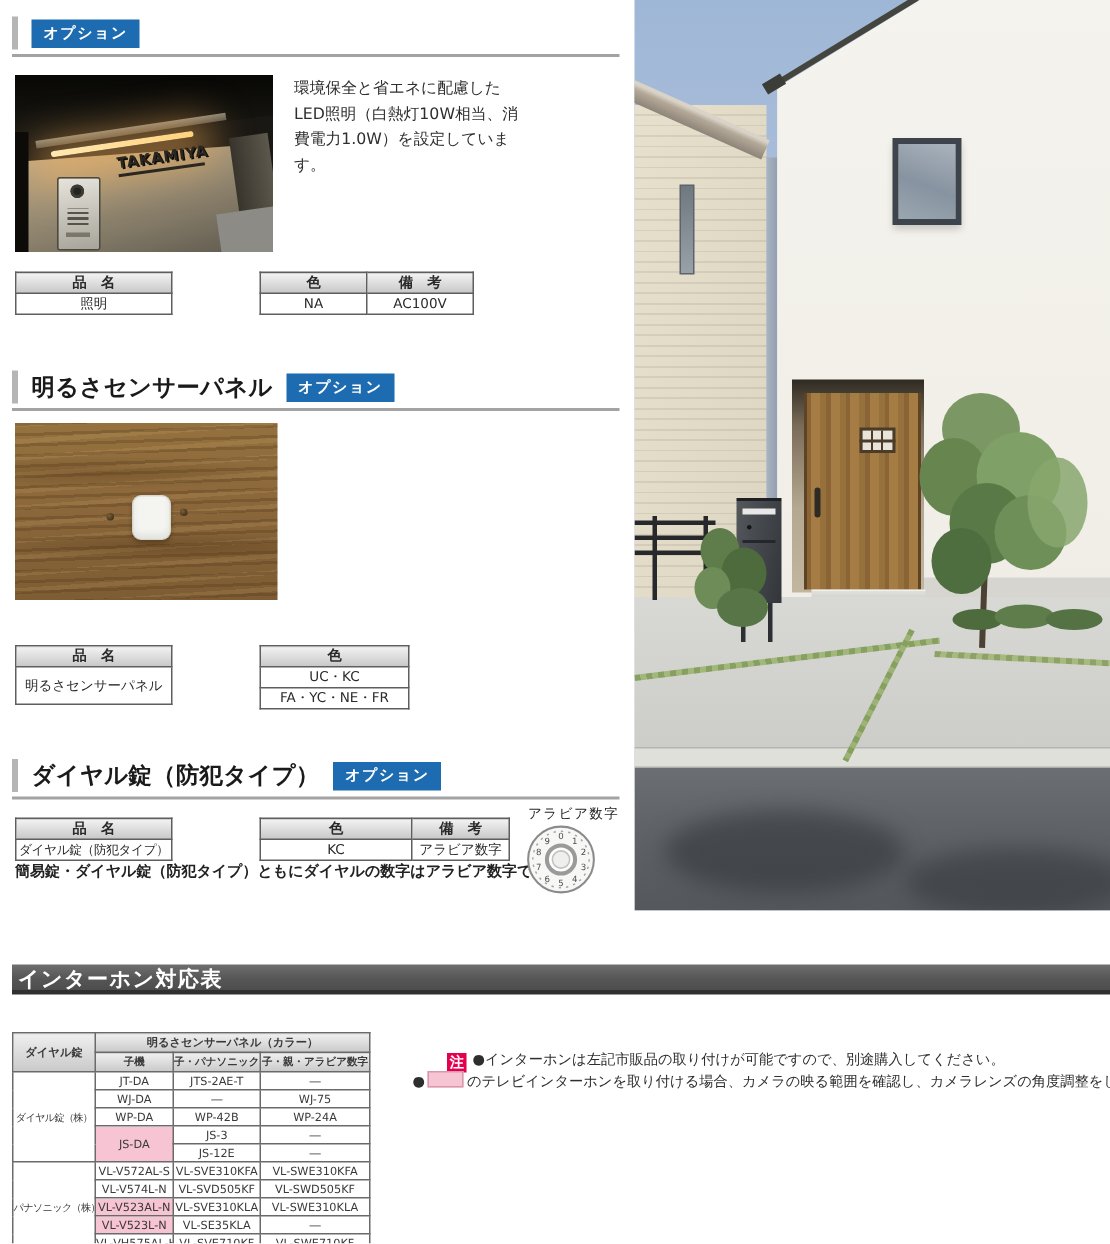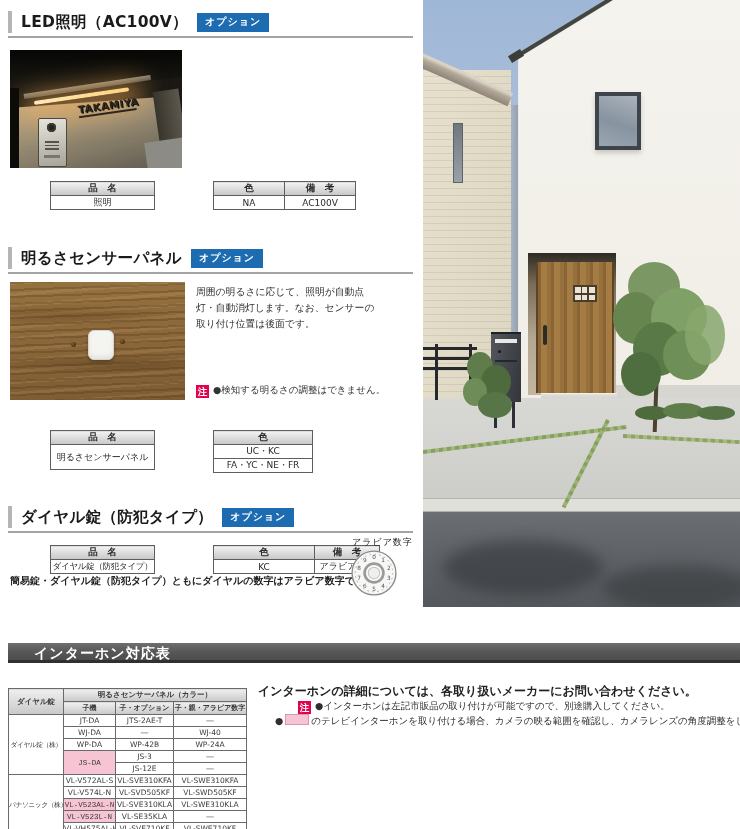--- a/index.html
+++ b/index.html
@@ -19,42 +19,42 @@
              padding:2px 8px 3px;letter-spacing:1px;}
   .sec-rule{position:absolute;left:8px;width:405px;height:2px;background:#a3a3a3;}
 
   .desc{position:absolute;font-size:10px;line-height:1.62;color:#2e2e2e;}
 
   .note-badge{display:inline-block;background:var(--red);color:#fff;font-size:9.5px;
               font-weight:bold;width:13px;height:13px;line-height:13px;text-align:center;
               margin-right:4px;vertical-align:-2px;}
 
   
-  table.spec{position:absolute;border-collapse:collapse;table-layout:fixed;margin-left:40px;}
+  table.spec{position:absolute;border-collapse:collapse;table-layout:fixed;}
   table.spec th,table.spec td{border:1px solid #5e5e5e;text-align:center;padding:0;
               font-size:9px;color:#2a2a2a;white-space:nowrap;overflow:hidden;}
   table.spec th{background:linear-gradient(#f2f2f2,#c7c7c7);font-weight:bold;font-size:9.5px;height:12px;}
   table.spec td{background:#fff;height:13px;}
   td.gray{color:#8d8d8d;}
 
   
   table.icom{position:absolute;border-collapse:collapse;table-layout:fixed;}
   table.icom th,table.icom td{border:1px solid #6a6a6a;text-align:center;padding:0;
        font-size:7.5px;color:#3a3a3a;white-space:nowrap;overflow:hidden;}
   table.icom th{background:linear-gradient(#efefef,#c9c9c9);font-weight:bold;height:12px;font-size:7.5px;}
   table.icom th.sub{font-size:7px;}
   table.icom td{background:#fff;height:11px;}
   table.icom td.maker{font-size:6.8px;letter-spacing:-.5px;background:#fff;}
-  table.icom td.pink{background:var(--pink);font-family:Liberation Mono, monospace;}
+  table.icom td.pink{background:var(--pink);}
 
   
   .banner{position:absolute;left:8px;top:643px;width:732px;height:20px;line-height:20px;
           background:linear-gradient(180deg,#6f6f6f,#565656 55%,#4d4d4d);
           border-bottom:3px solid #303030;color:#fff;font-size:14px;font-weight:bold;
-          padding-left:26px;box-sizing:border-box;letter-spacing:1px;}
+          padding-left:4px;box-sizing:border-box;letter-spacing:1px;}
 
   .info-line{position:absolute;font-size:12px;font-weight:bold;white-space:nowrap;color:#222;}
   .note-line{position:absolute;font-size:9.5px;white-space:nowrap;color:#2e2e2e;}
   .swatch{display:inline-block;width:22px;height:9px;background:var(--pink);
           border:1px solid #d897ad;vertical-align:-1px;margin:0 2px;}
 
   
   .thumb{position:absolute;overflow:hidden;}
   .blob{position:absolute;border-radius:50%;}
 
@@ -82,41 +82,41 @@
   .house-photo{left:423px;top:0;width:317px;height:607px;
     background:linear-gradient(180deg,#9fb7d6 0%,#b4c5de 45%,#ccd7e7 100%);}
 </style>
 </head>
 <body>
 
 <div class="page">
 
   <div class="sec-head" style="top:11px;">
     <span class="sec-bar"></span>
-    <span class="sec-title">LED照明（AC100V）</span>
     <span class="opt-badge">オプション</span>
   </div>
   <div class="sec-rule" style="top:36px;"></div>
 
   <div class="thumb led-photo abs">
     <div class="abs" style="left:0;top:0;width:172px;height:52px;background:linear-gradient(#070705,#201e18);clip-path:polygon(0 0,100% 0,100% 52%,0 92%);"></div>
     <div class="abs" style="left:6px;top:46px;width:158px;height:72px;background:linear-gradient(165deg,#c6ae88 0%,#988c74 45%,#5f5a4f 100%);clip-path:polygon(0 16%,100% 0,100% 100%,0 100%);"></div>
     <div class="abs" style="left:14px;top:44px;width:128px;height:5px;background:linear-gradient(#8e887a,#5b564a);transform:rotate(-8.5deg);transform-origin:left center;"></div>
     <div class="abs" style="left:24px;top:51px;width:96px;height:4px;border-radius:2px;background:linear-gradient(90deg,#ffe9b2,#ffd27d);transform:rotate(-8.3deg);transform-origin:left center;box-shadow:0 6px 26px 12px rgba(255,180,90,.55);"></div>
     <div class="abs" style="left:148px;top:40px;width:26px;height:80px;background:linear-gradient(90deg,#37342c,#5d584d);transform:rotate(-8deg);"></div>
     <div class="abs" style="left:136px;top:90px;width:40px;height:30px;background:#8d8b85;transform:rotate(-8deg);"></div>
     <div class="abs" style="left:0;top:38px;width:9px;height:80px;background:#0c0b08;"></div>
     <div class="abs" style="left:28px;top:68px;width:27px;height:47px;background:linear-gradient(170deg,#e5e3db,#a7a49a);border:1px solid #4c4940;border-radius:2px;">
       <div class="abs" style="left:8px;top:4px;width:9px;height:9px;border-radius:50%;background:#23231f;box-shadow:inset 0 0 0 2px #3b3b36;"></div>
       <div class="abs" style="left:6px;top:20px;width:14px;height:11px;background:repeating-linear-gradient(0deg,#56534a 0 1.5px,transparent 1.5px 3.5px);"></div>
       <div class="abs" style="left:5px;top:36px;width:16px;height:3px;background:#7a766b;"></div>
     </div>
     <div class="nameplate">TAKAMIYA</div>
   </div>
 
+  <div class="desc nw" style="left:196px;top:51px;width:150px;white-space:normal;font-size:10.5px;">環境保全と省エネに配慮したLED照明（白熱灯10W相当、消費電力1.0W）を設定しています。</div>
 
   <table class="spec" style="left:10px;top:181px;width:105px;">
     <tbody>
         <tr>
           <th>品　名</th>
         </tr>
     <tr>
           <td>照明</td>
         </tr>
   </tbody>
@@ -140,25 +140,21 @@
     <span class="opt-badge">オプション</span>
   </div>
   <div class="sec-rule" style="top:272px;"></div>
 
   <div class="thumb wood-photo abs">
     <div class="abs" style="left:78px;top:48px;width:24px;height:28px;background:#f4f4f1;border:1px solid #d8d5ce;border-radius:6px;box-shadow:0 2px 3px rgba(40,24,6,.35), inset 0 -3px 4px rgba(0,0,0,.07);"></div>
     <div class="abs" style="left:61px;top:60px;width:5px;height:5px;border-radius:50%;background:radial-gradient(circle at 35% 35%,#7a5f34,#2c2212);"></div>
     <div class="abs" style="left:110px;top:57px;width:5px;height:5px;border-radius:50%;background:radial-gradient(circle at 35% 35%,#7a5f34,#2c2212);"></div>
   </div>
 
-  <div class="desc" style="left:196px;top:284px;width:184px;font-size:9.8px;">周囲の明るさに応じて、照明が自動点灯・自動消灯します。なお、センサーの取り付け位置は後面です。</div>
-
-  <div class="abs nw" style="left:196px;top:384px;font-size:9.5px;">
-    <span class="note-badge">注</span><span>●検知する明るさの調整はできません。</span>
-  </div>
+
 
   <table class="spec" style="left:10px;top:430px;width:105px;">
     <tbody>
         <tr>
           <th style="height:13px;">品　名</th>
         </tr>
     <tr>
           <td style="height:24px;">明るさセンサーパネル</td>
         </tr>
   </tbody>
@@ -306,33 +302,33 @@
         <col style="width:58px">
         <col style="width:73px">
       </colgroup>
     <tbody>
         <tr>
       <th rowspan="2">ダイヤル錠</th>
       <th colspan="3">明るさセンサーパネル（カラー）</th>
     </tr>
     <tr>
       <th class="sub">子機</th>
-      <th class="sub">子・オプション</th>
+      <th class="sub">子・パナソニック</th>
       <th class="sub">子・親・アラビア数字</th>
     </tr>
     <tr>
       <td rowspan="5" class="maker">ダイヤル錠（株）</td>
       <td>JT-DA</td>
       <td>JTS-2AE-T</td>
       <td>―</td>
     </tr>
     <tr>
       <td>WJ-DA</td>
       <td>―</td>
-      <td>WJ-40</td>
+      <td>WJ-75</td>
     </tr>
     <tr>
       <td>WP-DA</td>
       <td>WP-42B</td>
       <td>WP-24A</td>
     </tr>
     <tr>
       <td rowspan="2" class="pink">JS-DA</td>
       <td>JS-3</td>
       <td>―</td>
@@ -363,21 +359,20 @@
       <td>―</td>
     </tr>
     <tr>
       <td>VL-VH575AL-H</td>
       <td>VL-SVE710KF</td>
       <td>VL-SWE710KF</td>
     </tr>
   </tbody>
     </table>
 
-  <div class="info-line" style="left:258px;top:683px;">インターホンの詳細については、各取り扱いメーカーにお問い合わせください。</div>
 
   <div class="note-line" style="left:258px;top:700px;padding-left:40px;">
     <span class="note-badge">注</span><span>●</span><span>インターホンは左記市販品の取り付けが可能ですので、別途購入してください。</span>
   </div>
   <div class="note-line" style="left:275px;top:714px;">
     <span>●</span><span class="swatch"></span><span>のテレビインターホンを取り付ける場合、カメラの映る範囲を確認し、カメラレンズの角度調整をしてください。</span>
   </div>
 
 </div>
 

